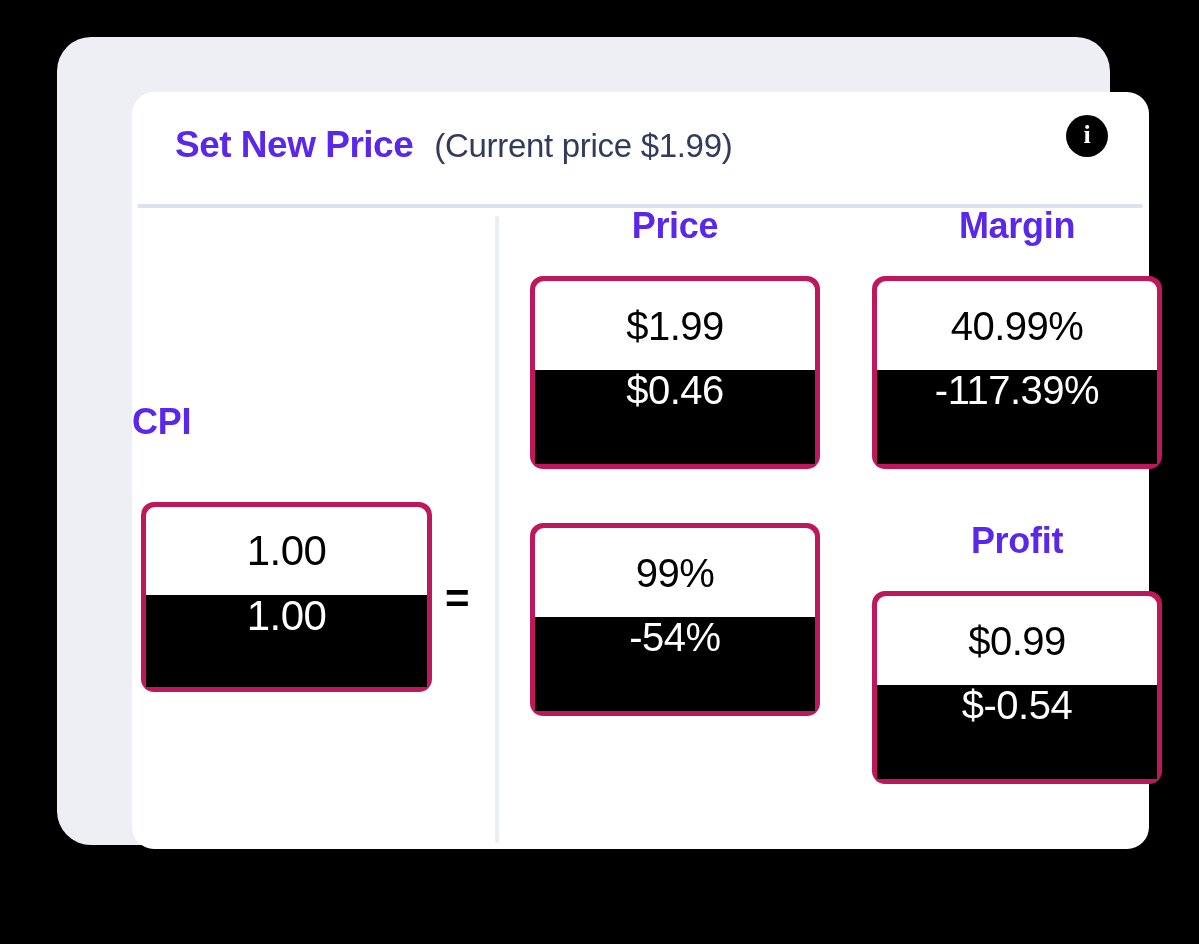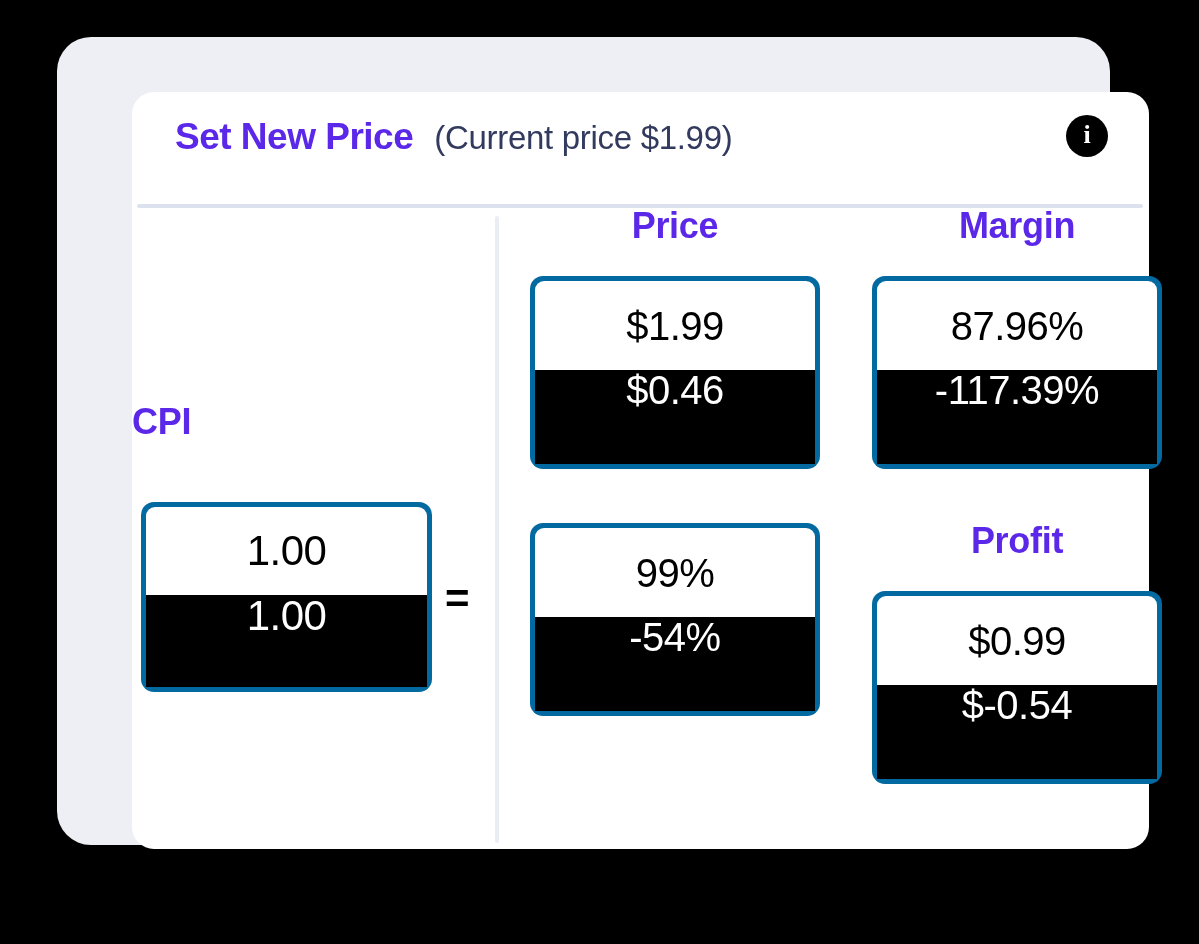--- a/index.html
+++ b/index.html
@@ -44,21 +44,21 @@
   #panel-header {
     position: absolute;
     left: 0;
     top: 0;
     width: 1017px;
     height: 112px;
   }
   #title-row {
     position: absolute;
     left: 43px;
-    top: 26px;
+    top: 34px;
     display: flex;
     align-items: baseline;
     white-space: nowrap;
     text-align: center;
   }
   #page-title {
     color: #5B27E8;
     font-size: 37px;
     font-weight: 700;
     letter-spacing: -0.5px;
@@ -158,21 +158,21 @@
     top: 370px;
     color: #000000;
     font-size: 42px;
     font-weight: 700;
     line-height: 1;
   }
 
   
   .split-stack {
     position: relative;
-    background: #0369a1;
+    background: #be185d;
     border-radius: 13px;
     box-sizing: border-box;
     overflow: hidden;
     padding: 5px 5px 0 5px;
   }
   .split-stack .cell-top {
     background: #FFFFFF;
     border-radius: 9px 9px 0 0;
     height: calc(50% - 5px);
     display: flex;
@@ -288,21 +288,21 @@
             <div class="cell-bottom">
               <span>$0.46</span>
             </div>
           </div>
         </div>
 
         <div class="metric-cell col-right row-top">
           <div class="metric-label">Margin</div>
           <div class="metric-stack split-stack">
             <div class="cell-top">
-              <span>87.96%</span>
+              <span>40.99%</span>
             </div>
             <div class="cell-bottom">
               <span>-117.39%</span>
             </div>
           </div>
         </div>
 
         <div class="metric-cell col-left row-bottom">
           <div class="metric-stack split-stack">
             <div class="cell-top">

